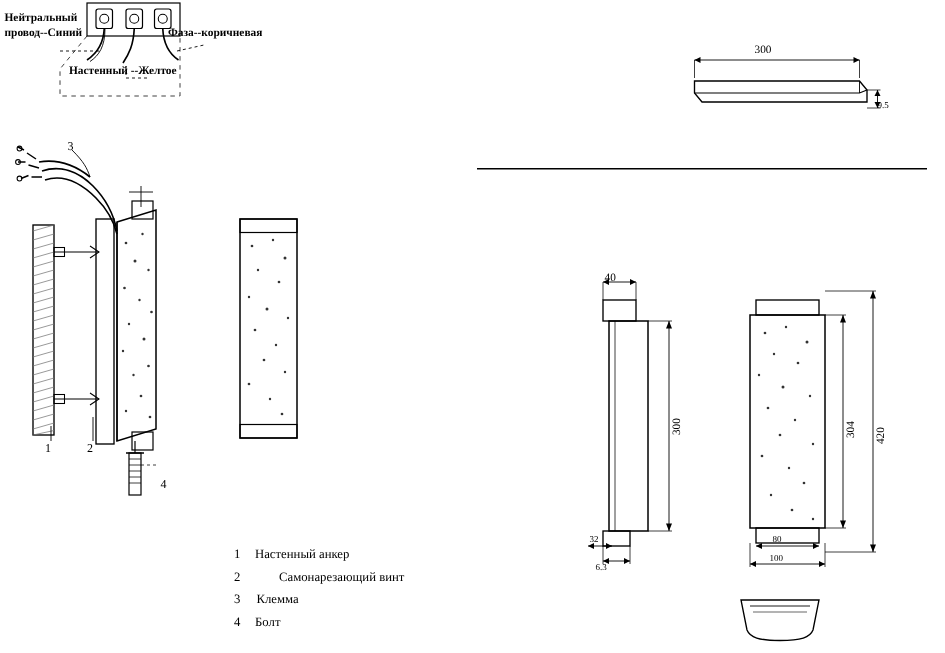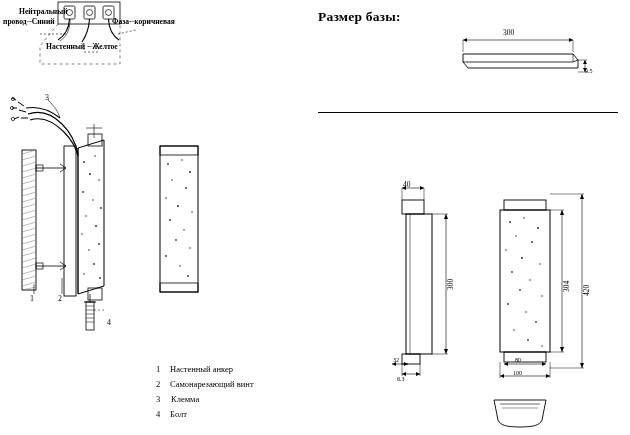--- a/index.html
+++ b/index.html
@@ -72,21 +72,20 @@
   
   .hline { background: #000; height: 1px; }
 
   svg { display: block; overflow: visible; }
 </style>
 </head>
 <body>
 
 <div class="page">
 
-  <div class="abs heading" style="left:318px; top:9px;">Размер базы:</div>
 
 
   <div class="abs hline" style="left:318px; top:112px; width:300px;"></div>
 
   <div class="abs" style="left:0px; top:0px; width:215px; height:95px;">
     <svg width="215" height="95" viewBox="0 0 215 95">
 
       <rect x="58" y="2" width="62" height="22" fill="none" stroke="#000" stroke-width="0.8"></rect>
 
       <rect x="64" y="6" width="11" height="13" rx="1.5" fill="none" stroke="#000" stroke-width="0.8"></rect>
@@ -102,21 +101,21 @@
       <path d="M70 19 C 70 31, 66 37, 60 41" fill="none" stroke="#000" stroke-width="0.6"></path>
 
       <path d="M66 34 L 48 34 L 40 34" fill="none" stroke="#000" stroke-width="0.6" stroke-dasharray="2,2"></path>
       <path d="M84 44 L 84 52 L 100 52" fill="none" stroke="#000" stroke-width="0.6" stroke-dasharray="2,2"></path>
       <path d="M118 34 L 136 30" fill="none" stroke="#000" stroke-width="0.6" stroke-dasharray="2,2"></path>
 
       <path d="M58 24 L 40 46 L 40 64 L 120 64 L 120 24" fill="none" stroke="#000" stroke-width="0.5" stroke-dasharray="3,3"></path>
     </svg>
   </div>
 
-  <div class="abs wire-label" style="left:3px; top:7px;margin-left:16px;">Нейтральный</div>
+  <div class="abs wire-label" style="left:3px; top:7px;">Нейтральный</div>
   <div class="abs wire-label" style="left:3px; top:17px;">провод--Синий</div>
   <div class="abs wire-label" style="left:112px; top:17px;">Фаза--коричневая</div>
   <div class="abs wire-label" style="left:46px; top:42px;">Настенный --Желтое</div>
 
   <div class="abs" style="left:0px; top:88px; width:220px; height:260px;">
     <svg width="220" height="260" viewBox="0 0 220 260">
 
       <path d="M48 12 C 56 20, 58 24, 60 30" fill="none" stroke="#000" stroke-width="0.6"></path>
 
       <path d="M28 26 C 40 22, 52 26, 62 36 C 72 46, 76 56, 78 66" fill="none" stroke="#000" stroke-width="1.1"></path>
@@ -229,21 +228,21 @@
   <div class="abs callout-num" style="left:58px; top:294px;">2</div>
   <div class="abs callout-num" style="left:107px; top:318px;">4</div>
 
   <div class="abs" style="left:156px; top:364px; width:180px;">
     <div style="position:relative; height:15px;">
       <span class="abs legend-num" style="left:0px; top:0px;">1</span>
       <span class="abs legend-text" style="left:14px; top:0px;">Настенный анкер</span>
     </div>
     <div style="position:relative; height:15px;">
       <span class="abs legend-num" style="left:0px; top:0px;">2</span>
-      <span class="abs legend-text" style="left:14px; top:0px;">Самонарезающий винт</span>
+      <span class="abs legend-text" style="left:30px; top:0px;">Самонарезающий винт</span>
     </div>
     <div style="position:relative; height:15px;">
       <span class="abs legend-num" style="left:0px; top:0px;">3</span>
       <span class="abs legend-text" style="left:15px; top:0px;">Клемма</span>
     </div>
     <div style="position:relative; height:15px;">
       <span class="abs legend-num" style="left:0px; top:0px;">4</span>
       <span class="abs legend-text" style="left:14px; top:0px;">Болт</span>
     </div>
   </div>

